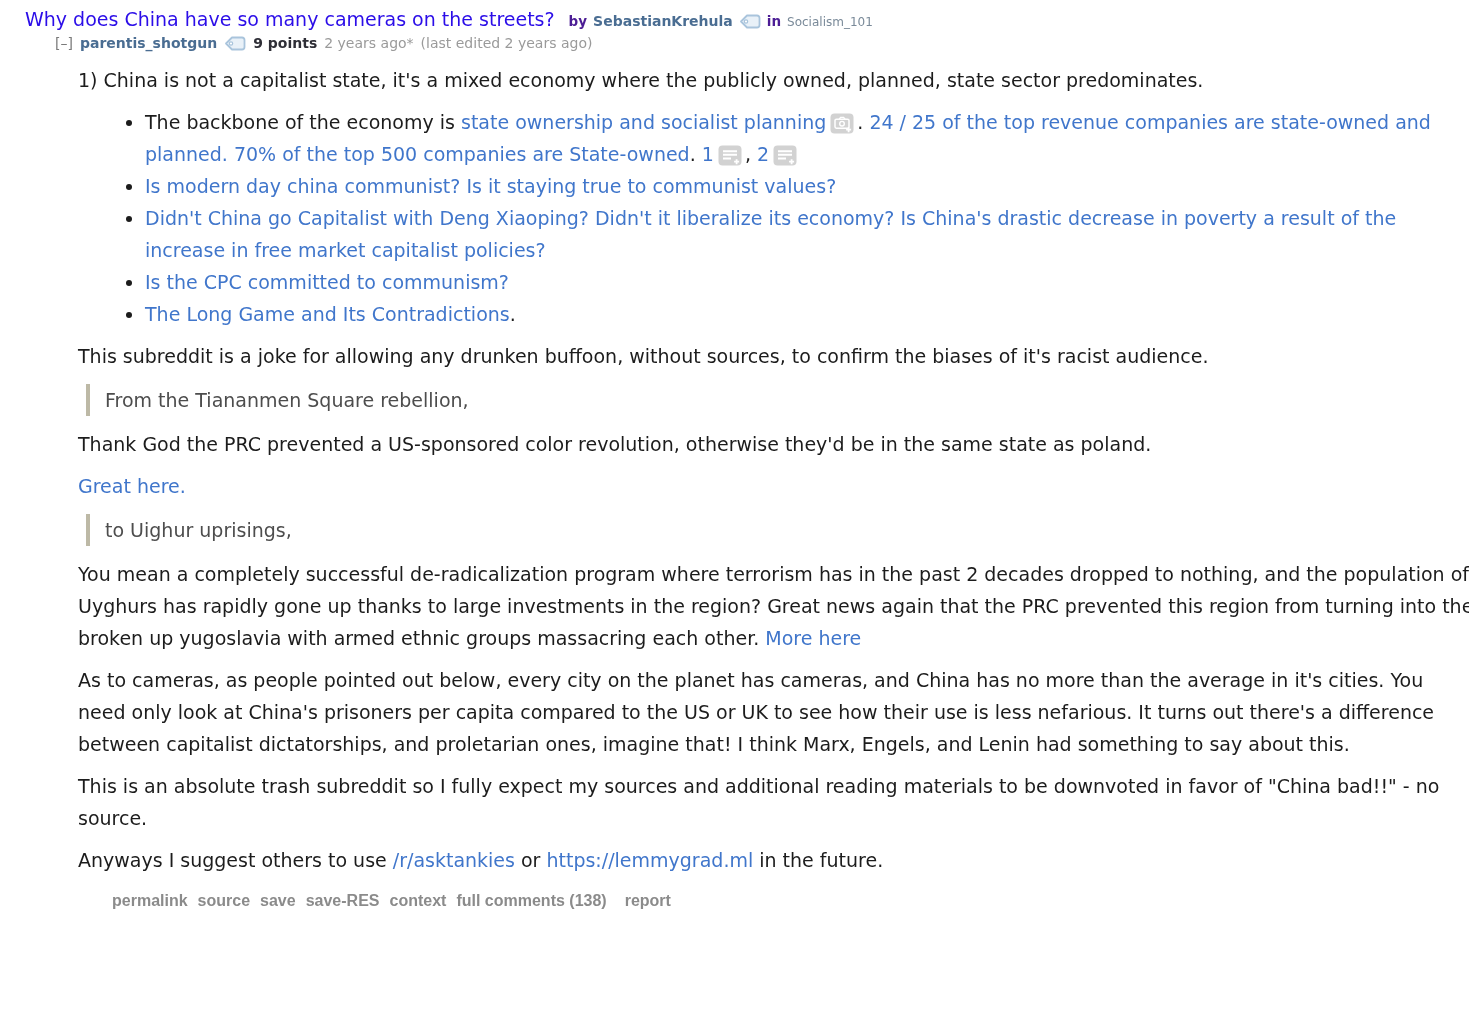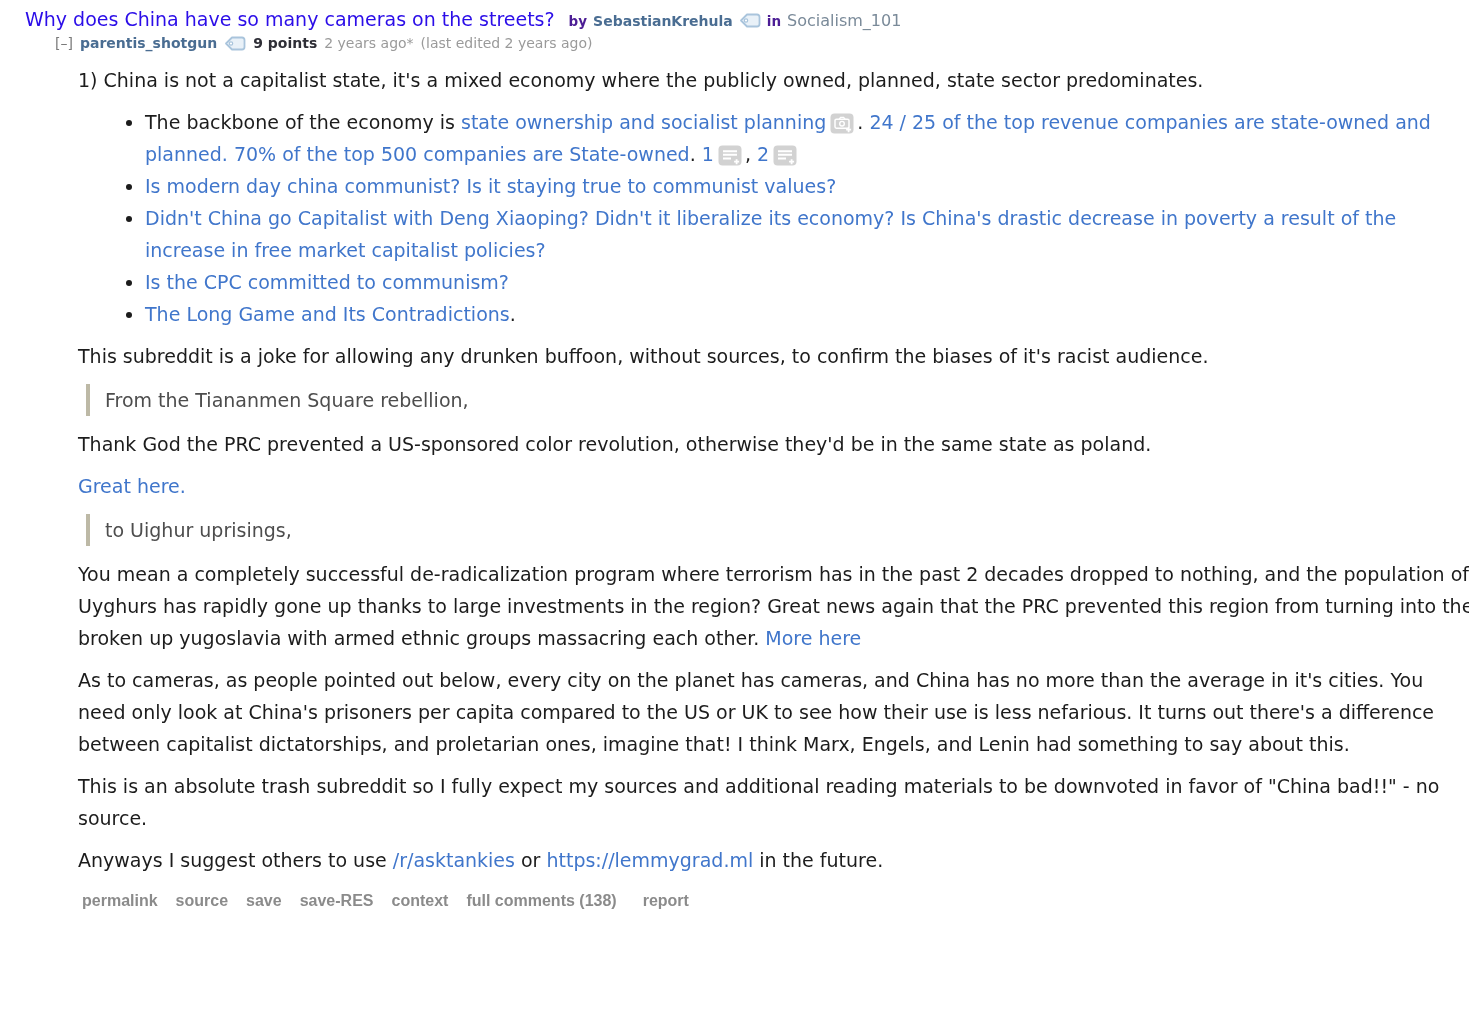--- a/index.html
+++ b/index.html
@@ -10,21 +10,21 @@
     color:#1c1c1c;
   }
   .page { padding:8px 8px 0 25px; }
 
   
   .title-row { display:flex; align-items:baseline; gap:8px; white-space:nowrap; }
   .post-title { color:#2b0de8; font-size:19px; text-decoration:none; cursor:pointer; }
   .byline { display:inline-flex; align-items:baseline; gap:6px; margin-left:6px; }
   .meta-label { color:#4c1d95; font-weight:700; font-size:13.5px; }
   .post-author { color:#4a6d92; font-weight:700; font-size:14px; text-decoration:none; cursor:pointer; }
-  .subreddit { color:#7a8a99; font-size:16px; text-decoration:none; cursor:pointer;text-align:right; }
+  .subreddit { color:#7a8a99; font-size:12px; text-decoration:none; cursor:pointer;text-align:right; }
 
   
   .comment-meta { display:flex; align-items:baseline; gap:7px; margin:5px 0 0 30px; font-size:14px; }
   .collapse { color:#7a7a7a; cursor:pointer; }
   .comment-author { color:#4a6d92; font-weight:700; text-decoration:none; cursor:pointer; }
   .score { color:#2e2e36; font-weight:700; }
   .timestamp, .edited { color:#9a9a9a; }
 
   
   .tagicon { display:inline-block; vertical-align:-2px; cursor:pointer; line-height:0; align-self:center; }
@@ -44,21 +44,21 @@
   .c-link { color:#4076cb; text-decoration:none; cursor:pointer; }
 
   
   .expando {
     display:inline-block; vertical-align:-5px; margin:0 3px 0 4px;
     line-height:0; cursor:pointer;
   }
 
   
   .footer-row {
-    display:flex; gap:18px; margin:16px 0 0 57px;
+    display:flex; gap:10px; margin:16px 0 0 87px;
     font-family:"Liberation Sans",sans-serif;
     font-size:16px; font-weight:700; color:#8b8b8b;
   }
   .foot-link { color:#8b8b8b; text-decoration:none; cursor:pointer; }
   .foot-link:last-child { margin-left:8px; }
 </style>
 </head>
 <body>
 
 <div class="page">

